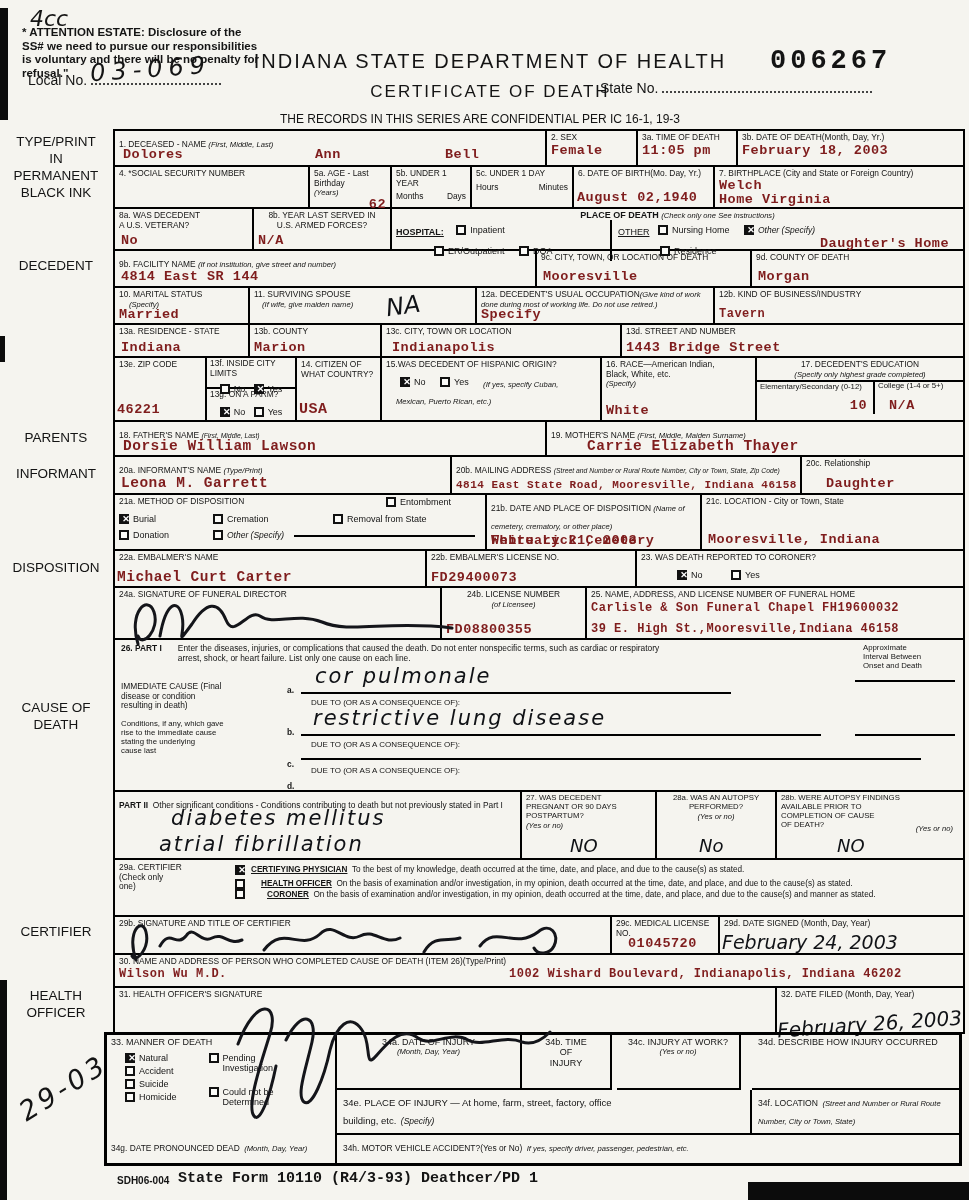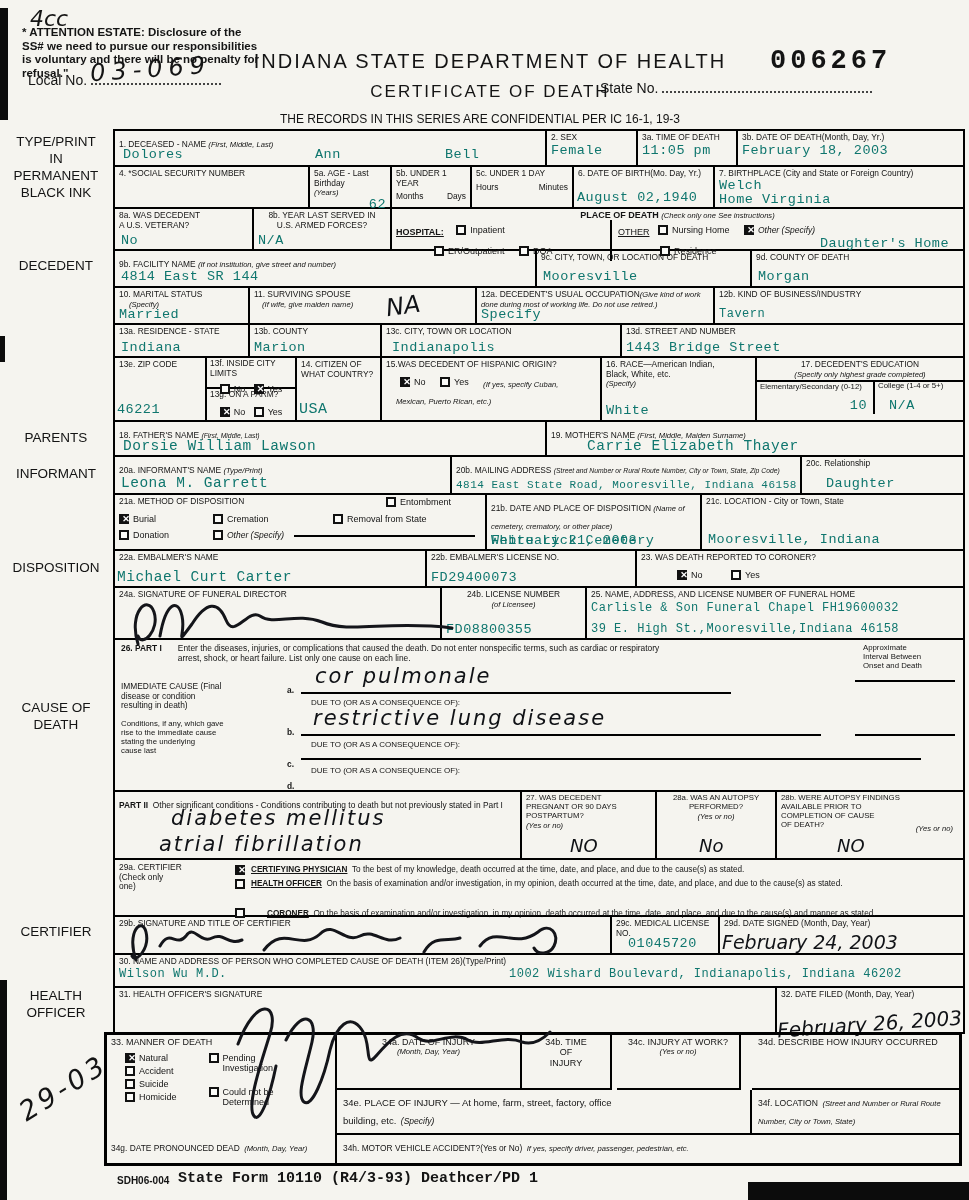--- a/index.html
+++ b/index.html
@@ -23,21 +23,21 @@
   .mnote{position:absolute;left:14px;top:1072px;font-family:"DejaVu Sans",sans-serif;font-style:italic;font-size:27px;letter-spacing:4px;transform:rotate(-32deg)}
   
   .form{position:absolute;left:113px;top:129px;width:852px;border:2px solid #000;background:transparent}
   .fr{display:flex;border-bottom:2px solid #000;position:relative}
   .fr:last-child{border-bottom:none}
   .fc{border-right:2px solid #000;padding:2px 4px;position:relative;flex:0 0 auto;overflow:visible}
   .fc.last{border-right:none;flex:1 1 auto}
   .lbl{font-size:8.4px;line-height:1.15}
   .sub{font-style:italic;font-size:7.6px}
   .pre{white-space:pre-line}
-  .tv{font-family:"Liberation Mono",monospace;font-weight:normal;font-size:13.5px;letter-spacing:.5px;color:#0f766e}
+  .tv{font-family:"Liberation Mono",monospace;font-weight:bold;font-size:13.5px;letter-spacing:.5px;color:#7f1d1d}
   .tv-sm{font-size:12px}
   .hw{font-family:"DejaVu Sans",sans-serif;font-style:italic;font-size:18px;color:#101216}
   .hw-lg{font-size:21px;letter-spacing:2px}
   .cb{display:inline-block;width:10px;height:10px;border:2px solid #111;background:#fbfbf8;vertical-align:-1px;position:relative;flex:0 0 auto}
   .cb[data-checked="true"]{background:#111}
   .cb[data-checked="true"]::after{content:"\2715";position:absolute;left:0;top:-2px;width:10px;text-align:center;color:#fff;font-size:9px;font-weight:bold}
   .opt{display:inline-flex;align-items:center;gap:4px;font-size:9px;margin-right:10px}
   .uline{border-bottom:2px solid #000}
   .bu{font-weight:bold;text-decoration:underline}
   
@@ -510,21 +510,21 @@
     <div class="fr" style="height:57px">
       <div class="fc last">
         <div class="lbl pre" style="position:absolute;left:4px;top:3px">29a. CERTIFIER
 (Check only
 one)</div>
         <div style="margin-left:116px;margin-top:3px">
           <div style="display:flex;gap:6px;align-items:flex-start;margin-bottom:4px">
             <span class="cb" data-checked="true"></span>
             <span class="lbl" style="font-size:8.2px;white-space:nowrap"><span class="bu">CERTIFYING PHYSICIAN</span>&nbsp;&nbsp;<span>To the best of my knowledge, death occurred at the time, date, and place, and due to the cause(s) as stated.</span></span>
           </div>
-          <div style="display:flex;gap:6px;align-items:flex-start;margin-bottom:19px">
+          <div style="display:flex;gap:16px;align-items:flex-start;margin-bottom:0">
             <span class="cb" data-checked="false"></span>
             <span class="lbl" style="font-size:8.2px;white-space:nowrap"><span class="bu">HEALTH OFFICER</span>&nbsp;&nbsp;<span>On the basis of examination and/or investigation, in my opinion, death occurred at the time, date, and place, and due to the cause(s) as stated.</span></span>
           </div>
           <div style="display:flex;gap:22px;align-items:flex-end">
             <span class="cb" data-checked="false"></span>
             <span class="lbl" style="font-size:8.2px;white-space:nowrap"><span class="bu">CORONER</span>&nbsp;&nbsp;<span>On the basis of examination and/or investigation, in my opinion, death occurred at the time, date, and place, and due to the cause(s) and manner as stated.</span></span>
           </div>
         </div>
       </div>
     </div>

